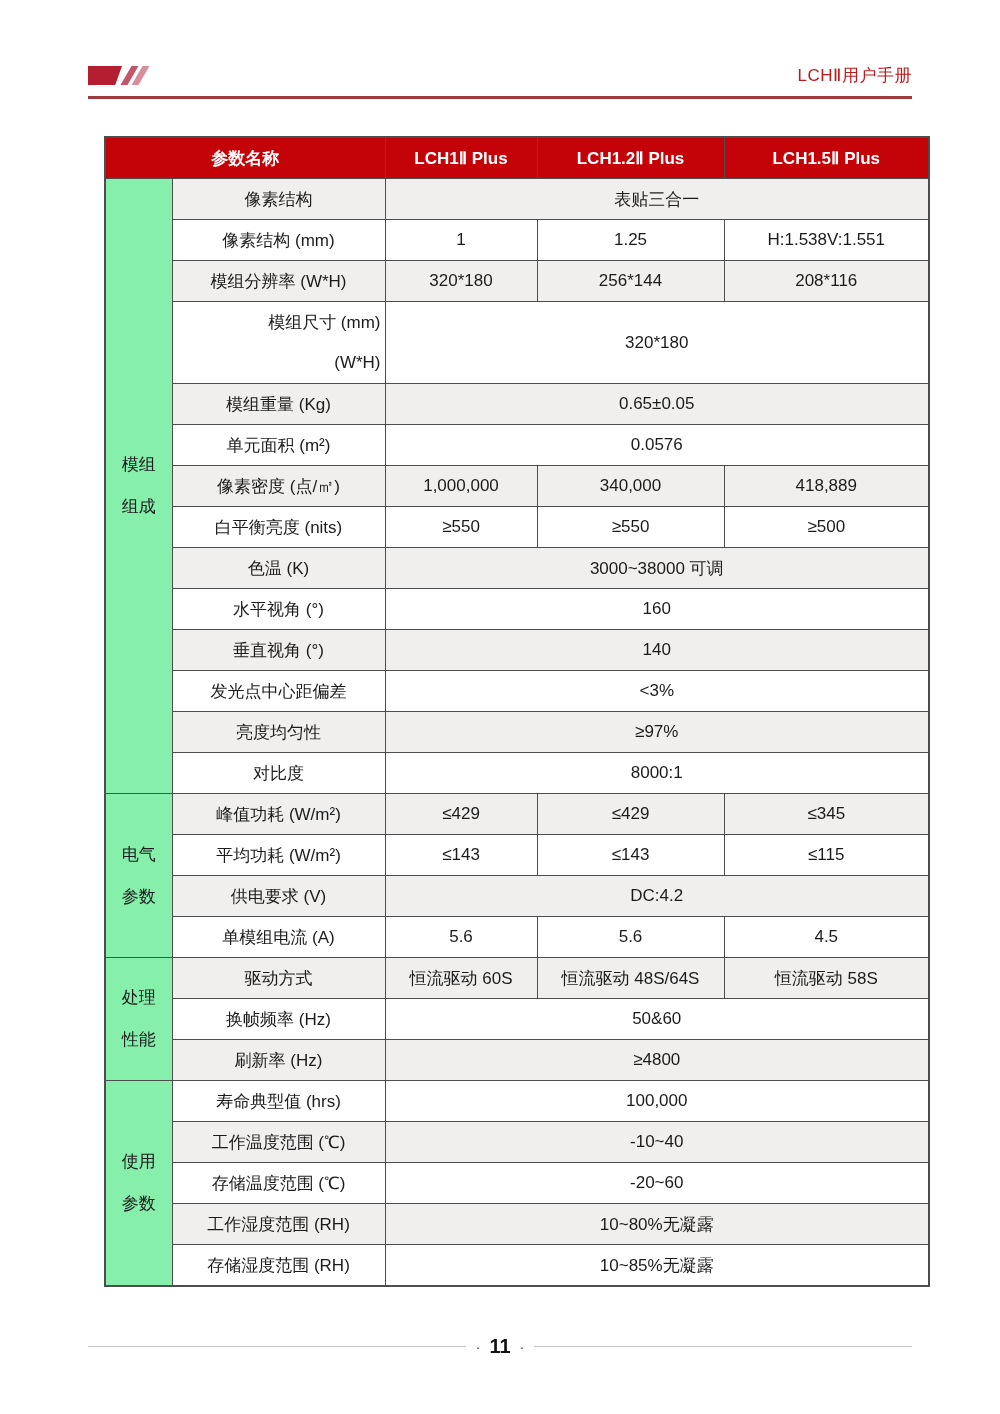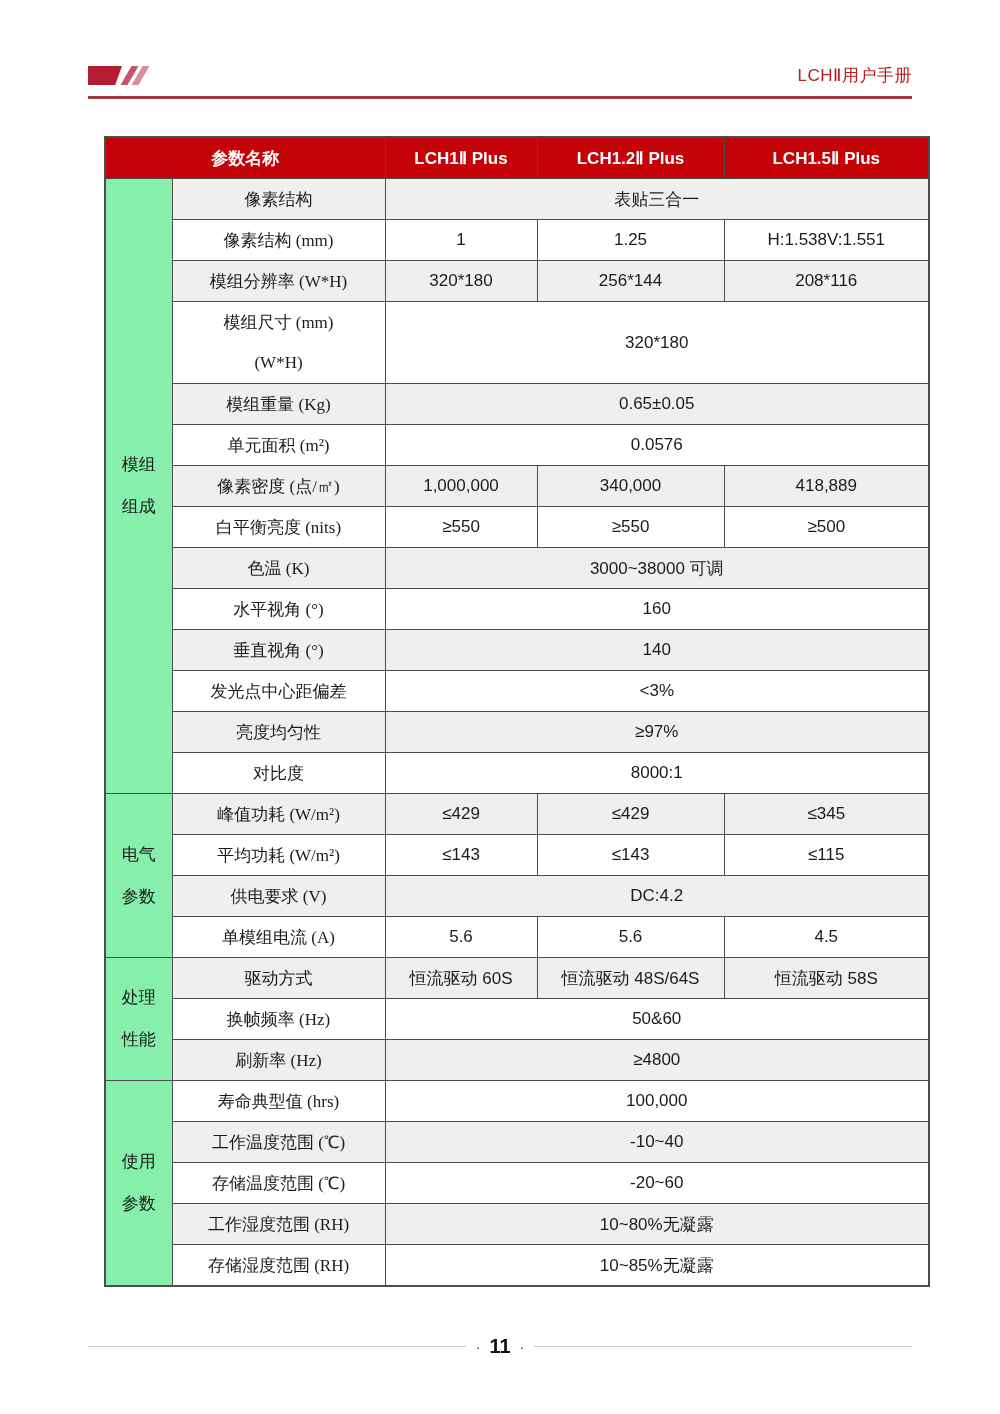--- a/index.html
+++ b/index.html
@@ -42,22 +42,22 @@
   table.spec thead th {
     background: #c40308; color: #ffffff; font-weight: bold;
     height: 40px; font-size: 17px;
   }
   table.spec td { height: 40px; background: #ffffff; }
   table.spec td.stripe { background: #f0efee; }
   table.spec td.cat {
     background: #86efac; white-space: pre-line; line-height: 2.45;
     font-size: 17px;
   }
-  table.spec td.param { white-space: pre-line; font-family: Liberation Serif, serif; }
-  table.spec td.param.tall { height: 81px; line-height: 2.3; }
+  table.spec td.param { white-space: pre-line; }
+  table.spec td.param.tall { height: 81px; line-height: 2.3; text-align: right; }
   table.spec tr.tallrow td.val { height: 81px; }
 
   
   .page-footer {
     position: absolute; left: 88px; top: 1336px; width: 824px;
     display: flex; align-items: center; gap: 9px;
   }
   .fline { flex: 1; height: 1px; background: #c9c9c9; }
   .fdot { font-size: 15px; color: #444; line-height: 1; }
   .fnum { font-size: 20px; color: #111; line-height: 1; font-weight: bold; }

